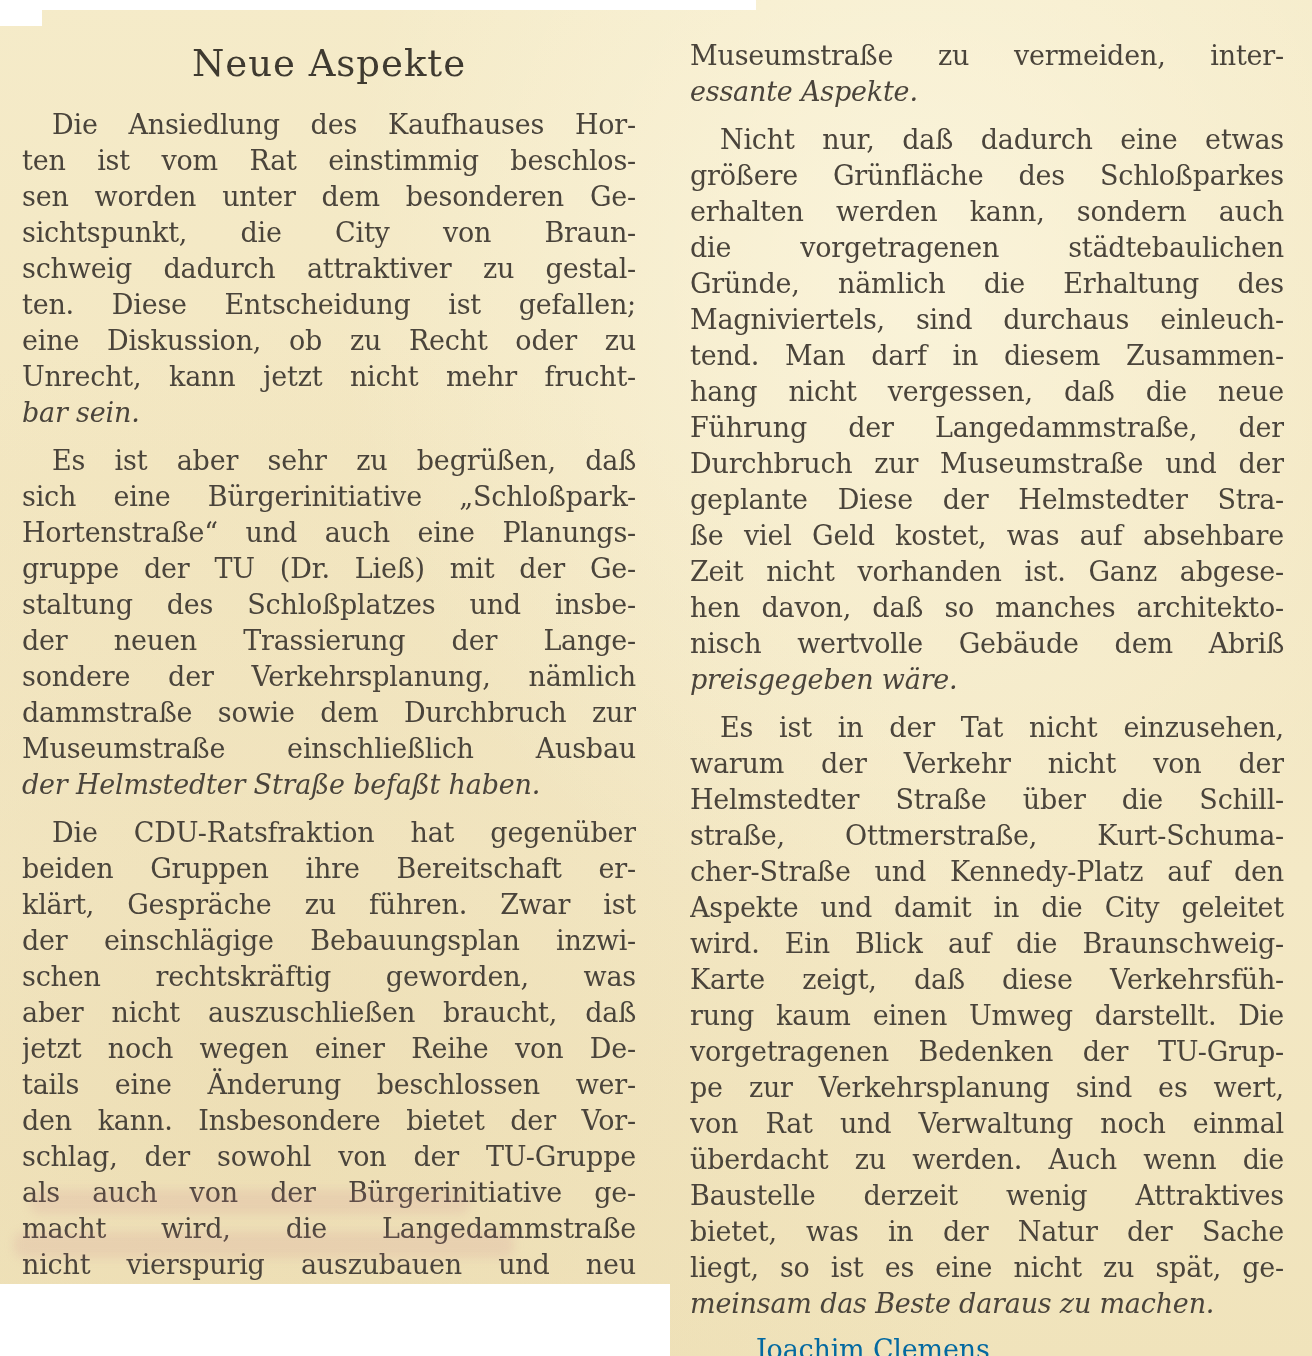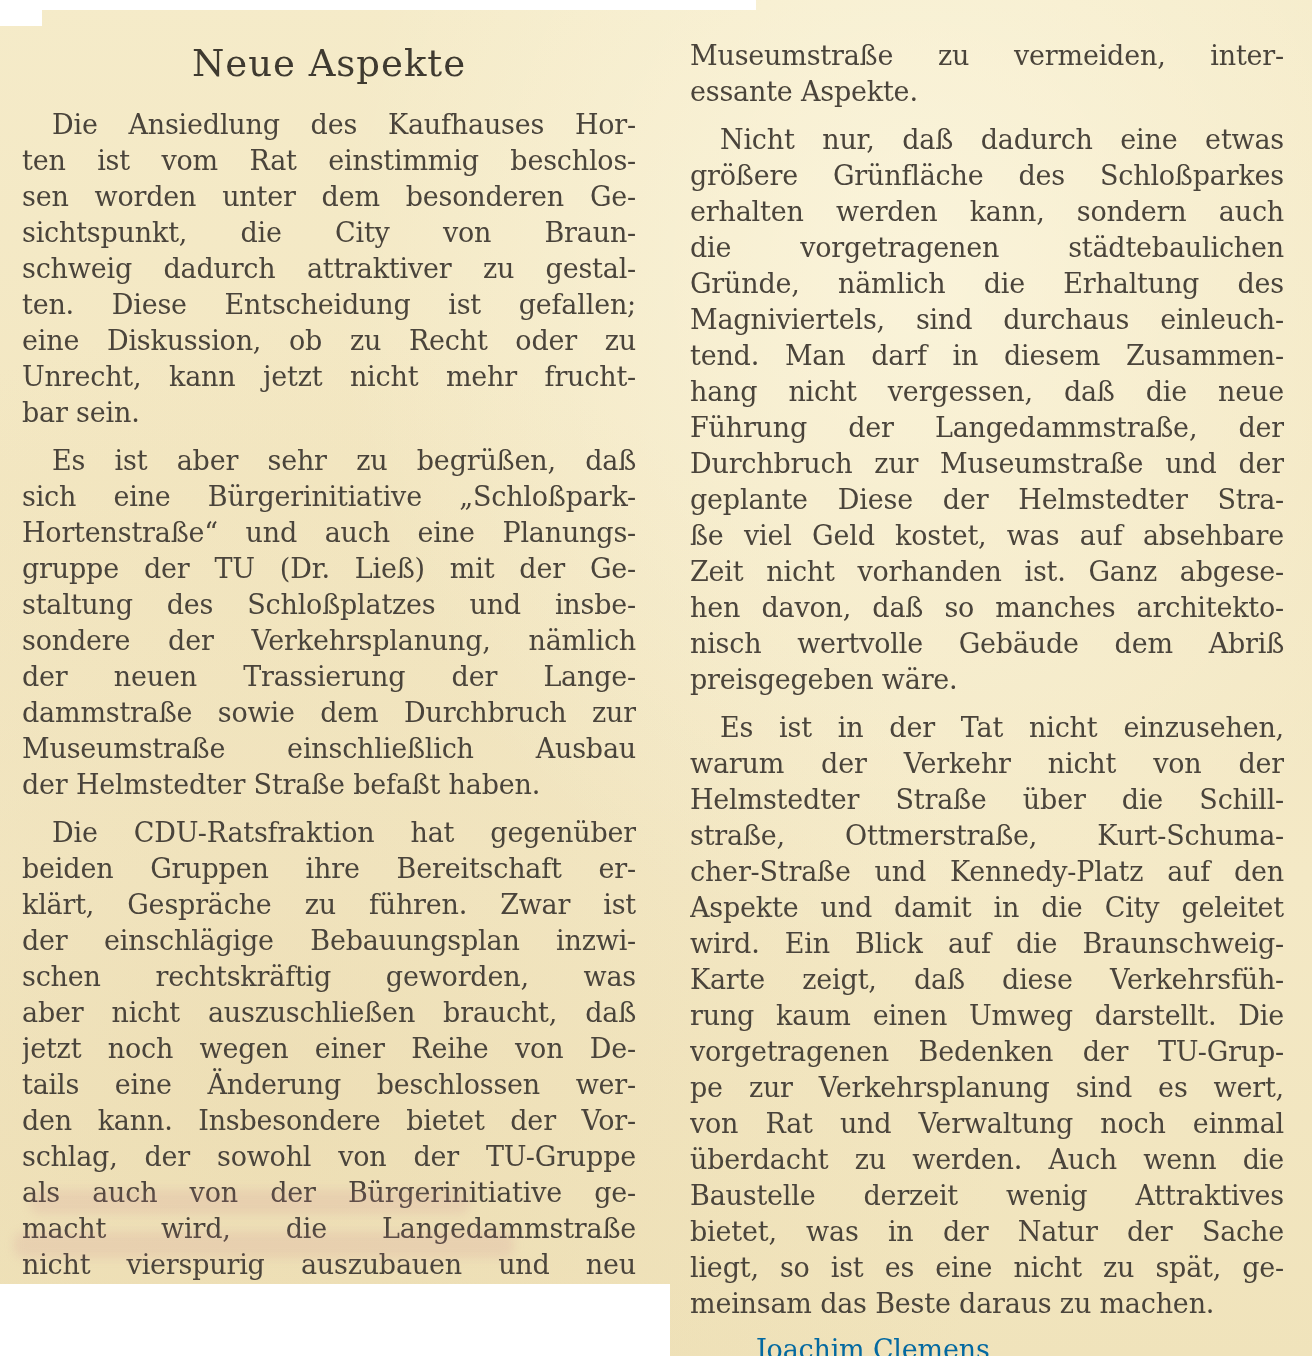--- a/index.html
+++ b/index.html
@@ -42,21 +42,21 @@
     font-size: 27px;
     line-height: 36px;
     letter-spacing: -0.2px;
     white-space: normal;
     text-align: justify;
     text-align-last: justify;
     overflow: hidden;
     height: 36px;
   }
   .line.first { text-indent: 30px; }
-  .line.last  { text-align-last: left; }
+  .line.last  { text-align-last: left; font-style: italic; }
 
   .signature { margin-top: 6px; padding-left: 78px; }
   .sig-line {
     font-size: 27px;
     line-height: 32px;
     letter-spacing: -0.2px;
     color: #0369a1;
   }
 
   .bleed {
@@ -90,22 +90,22 @@
           <div class="line">eine Diskussion, ob zu Recht oder zu</div>
           <div class="line">Unrecht, kann jetzt nicht mehr frucht-</div>
           <div class="line last">bar sein.</div>
         </div>
         <div class="para">
           <div class="line first">Es ist aber sehr zu begrüßen, daß</div>
           <div class="line">sich eine Bürgerinitiative „Schloßpark-</div>
           <div class="line">Hortenstraße“ und auch eine Planungs-</div>
           <div class="line">gruppe der TU (Dr. Ließ) mit der Ge-</div>
           <div class="line">staltung des Schloßplatzes und insbe-</div>
+          <div class="line">der neuen Trassierung der Lange-</div>
           <div class="line">sondere der Verkehrsplanung, nämlich</div>
-          <div class="line">der neuen Trassierung der Lange-</div>
           <div class="line">dammstraße sowie dem Durchbruch zur</div>
           <div class="line">Museumstraße einschließlich Ausbau</div>
           <div class="line last">der Helmstedter Straße befaßt haben.</div>
         </div>
         <div class="para">
           <div class="line first">Die CDU-Ratsfraktion hat gegenüber</div>
           <div class="line">beiden Gruppen ihre Bereitschaft er-</div>
           <div class="line">klärt, Gespräche zu führen. Zwar ist</div>
           <div class="line">der einschlägige Bebauungsplan inzwi-</div>
           <div class="line">schen rechtskräftig geworden, was</div>

